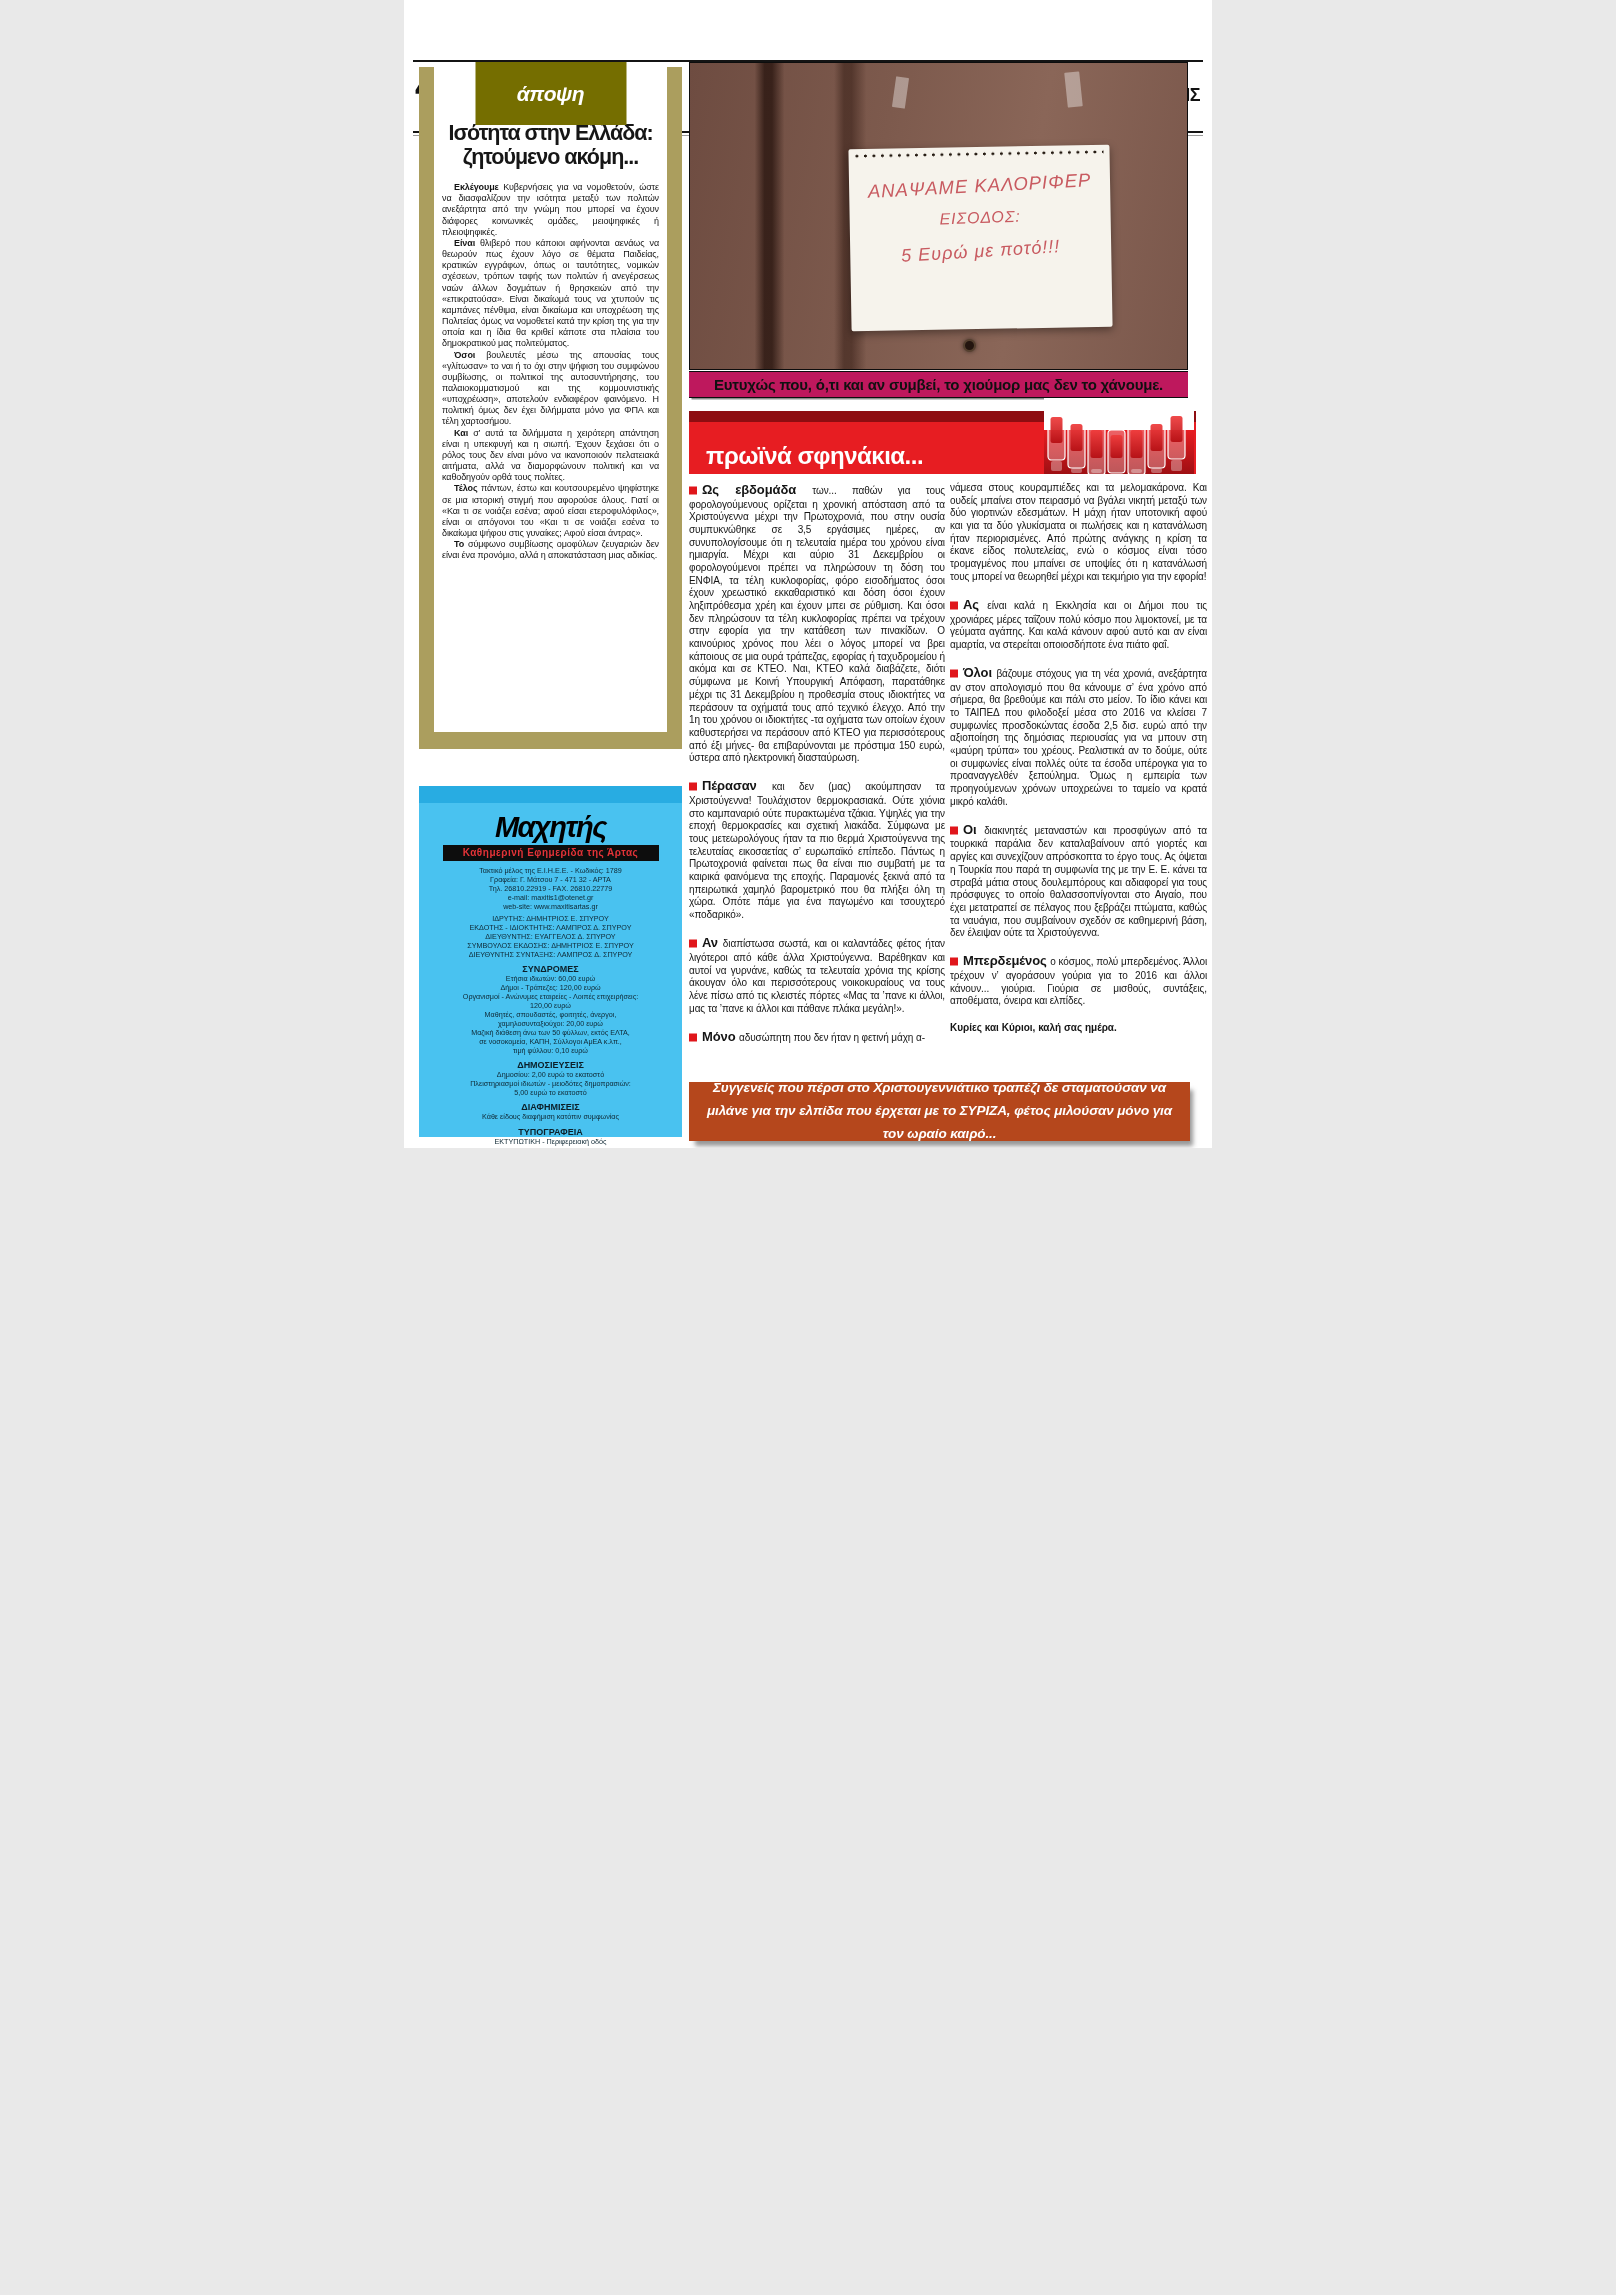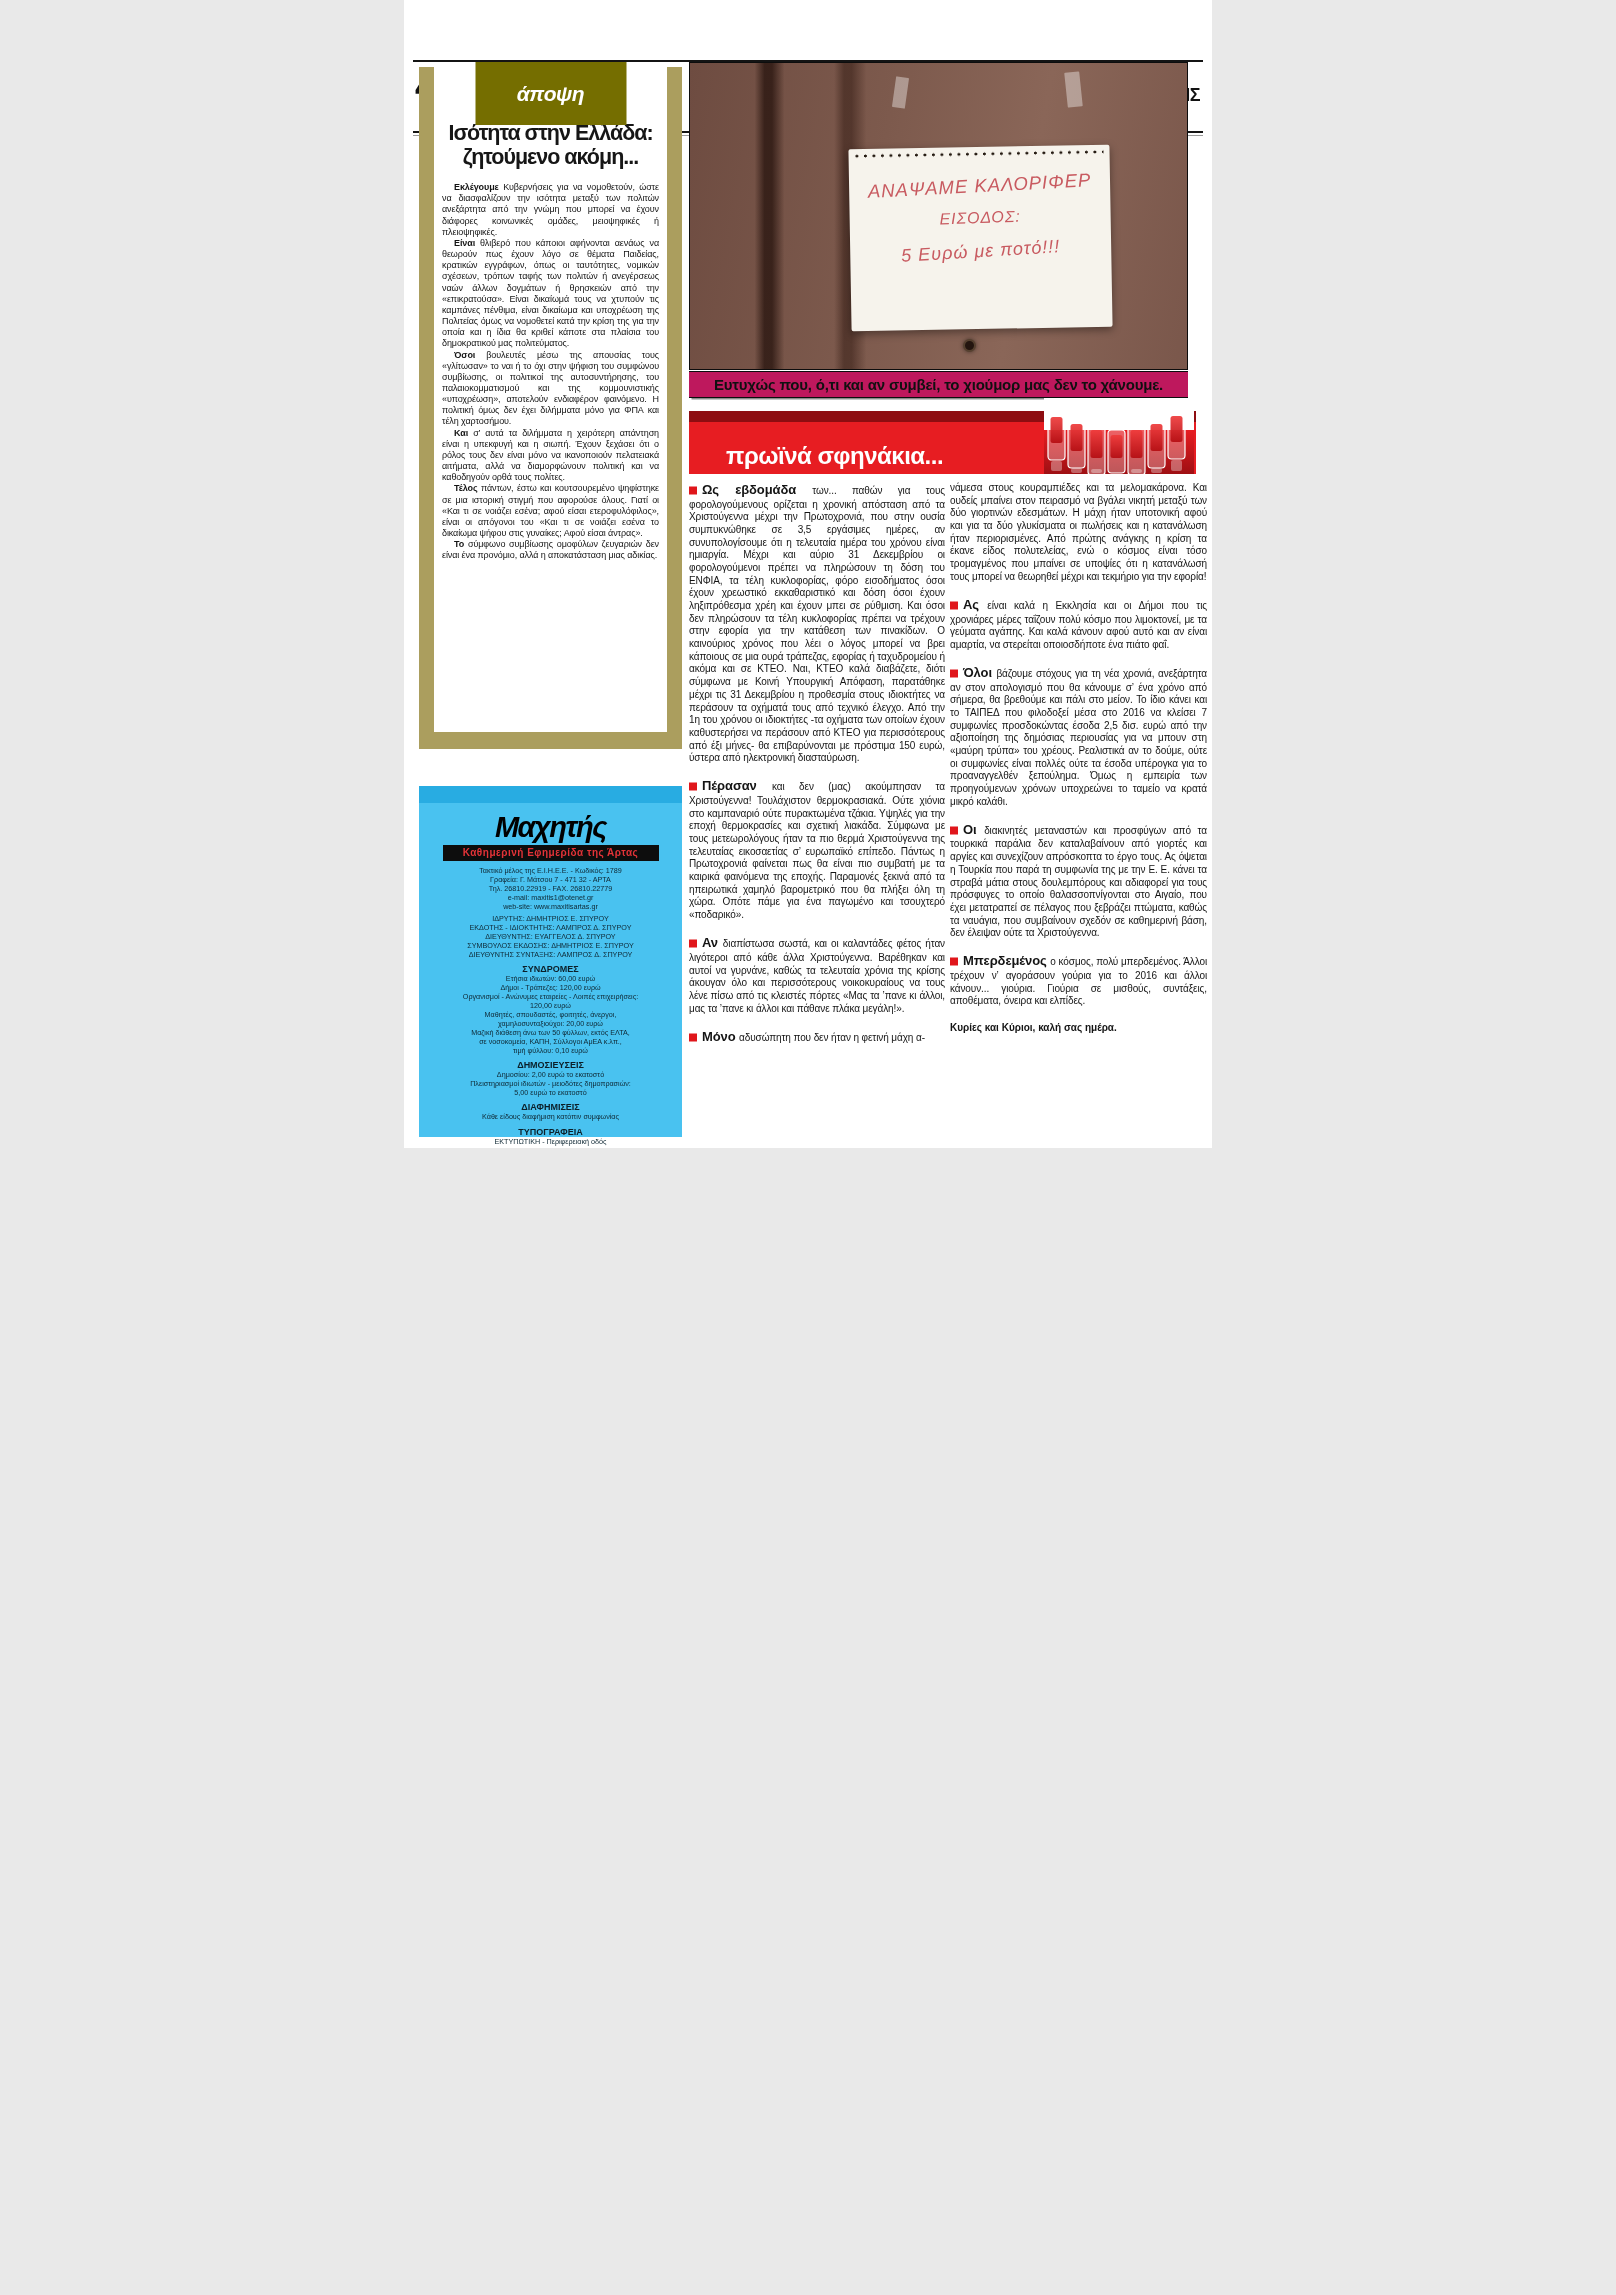--- a/index.html
+++ b/index.html
@@ -52,21 +52,21 @@
     background:#23150f;border:2px solid #55402f;box-shadow:0 0 4px rgba(0,0,0,.5);}
 
   
   .caption-bar{position:absolute;left:285px;top:371px;width:499px;height:26.5px;background:#be185d;
     border-top:1.5px solid #0d0d0d;border-bottom:1.5px solid #0d0d0d;box-shadow:0 4px 0 -2.5px #8a8a8a;
     display:flex;align-items:center;justify-content:center;font-weight:700;font-size:15px;letter-spacing:-0.2px;color:#101010;}
 
   
   .title-banner{position:absolute;left:285px;top:411px;width:507px;height:63px;background:#e71d22;}
   .banner-strip{position:absolute;left:0;right:0;top:0;height:11px;background:#8e0d11;}
-  .banner-title{position:absolute;left:17px;bottom:6px;color:#fff;font-size:24px;font-weight:800;letter-spacing:-0.5px;line-height:1;margin-left:20px;}
+  .banner-title{position:absolute;left:17px;bottom:6px;color:#fff;font-size:24px;font-weight:800;letter-spacing:-0.5px;line-height:1;}
   .glasses{position:absolute;right:2px;top:-13px;width:150px;height:76px;}
 
   
   .col{position:absolute;top:482px;color:#141414;}
   .col-left{left:285px;width:256px;}
   .col-right{left:546px;width:257px;}
   .shot{margin:0 0 13.5px 0;font-size:10px;line-height:1.27;text-align:justify;letter-spacing:-0.1px;}
   .bullet{display:inline-block;width:8px;height:8px;background:#e0161b;margin-right:5px;transform:translateY(0.5px);}
   .shot .lead{font-weight:800;font-size:13px;}
   .closing{font-weight:700;font-size:10px;margin-top:2px;}
@@ -190,20 +190,23 @@
 
     <p class="shot"><span>νάμεσα στους κουραμπιέδες και τα μελομακάρονα. Και ουδείς μπαίνει στον πειρασμό να βγάλει νικητή μεταξύ των δύο γιορτινών εδεσμάτων. Η μάχη ήταν υποτονική αφού και για τα δύο γλυκίσματα οι πωλήσεις και η κατανάλωση ήταν περιορισμένες. Από πρώτης ανάγκης η κρίση τα έκανε είδος πολυτελείας, ενώ ο κόσμος είναι τόσο τρομαγμένος που μπαίνει σε υποψίες ότι η κατανάλωσή τους μπορεί να θεωρηθεί μέχρι και τεκμήριο για την εφορία!</span></p>
         <p class="shot"><span class="bullet"></span><b class="lead">Ας</b><span>είναι καλά η Εκκλησία και οι Δήμοι που τις χρονιάρες μέρες ταΐζουν πολύ κόσμο που λιμοκτονεί, με τα γεύματα αγάπης. Και καλά κάνουν αφού αυτό και αν είναι αμαρτία, να στερείται οποιοσδήποτε ένα πιάτο φαΐ.</span></p>
         <p class="shot"><span class="bullet"></span><b class="lead">Όλοι</b><span>βάζουμε στόχους για τη νέα χρονιά, ανεξάρτητα αν στον απολογισμό που θα κάνουμε σ’ ένα χρόνο από σήμερα, θα βρεθούμε και πάλι στο μείον. Το ίδιο κάνει και το ΤΑΙΠΕΔ που φιλοδοξεί μέσα στο 2016 να κλείσει 7 συμφωνίες προσδοκώντας έσοδα 2,5 δισ. ευρώ από την αξιοποίηση της δημόσιας περιουσίας για να μπουν στη «μαύρη τρύπα» του χρέους. Ρεαλιστικά αν το δούμε, ούτε οι συμφωνίες είναι πολλές ούτε τα έσοδα υπέρογκα για το προαναγγελθέν ξεπούλημα. Όμως η εμπειρία των προηγούμενων χρόνων υποχρεώνει το ταμείο να κρατά μικρό καλάθι.</span></p>
         <p class="shot"><span class="bullet"></span><b class="lead">Οι</b><span>διακινητές μεταναστών και προσφύγων από τα τουρκικά παράλια δεν καταλαβαίνουν από γιορτές και αργίες και συνεχίζουν απρόσκοπτα το έργο τους. Ας όψεται η Τουρκία που παρά τη συμφωνία της με την Ε. Ε. κάνει τα στραβά μάτια στους δουλεμπόρους και αδιαφορεί για τους πρόσφυγες το οποίο θαλασσοπνίγονται στο Αιγαίο, που έχει μετατραπεί σε πέλαγος που ξεβράζει πτώματα, καθώς τα ναυάγια, που συμβαίνουν σχεδόν σε καθημερινή βάση, δεν έλειψαν ούτε τα Χριστούγεννα.</span></p>
         <p class="shot"><span class="bullet"></span><b class="lead">Μπερδεμένος</b><span>ο κόσμος, πολύ μπερδεμένος. Άλλοι τρέχουν ν’ αγοράσουν γούρια για το 2016 και άλλοι κάνουν... γιούρια. Γιούρια σε μισθούς, συντάξεις, αποθέματα, όνειρα και ελπίδες.</span></p>
       </div>
     <p class="closing">Κυρίες και Κύριοι, καλή σας ημέρα.</p>
   </div>
 
+  <div class="bottom-banner">
+    <div class="bottom-text">Συγγενείς που πέρσι στο Χριστουγεννιάτικο τραπέζι δε σταματούσαν να μιλάνε για την ελπίδα που έρχεται με το ΣΥΡΙΖΑ, φέτος μιλούσαν μόνο για τον ωραίο καιρό...</div>
+  </div>
 
   <div class="info-box">
     <div class="info-strip"></div>
     <div class="logo-text">Μαχητής</div>
     <div class="logo-bar">Καθημερινή Εφημερίδα της Άρτας</div>
 
     <div class="info-group">
 
     <div class="info-line">Τακτικό μέλος της Ε.Ι.Η.Ε.Ε. - Κωδικός: 1789</div>
         <div class="info-line">Γραφεία: Γ. Μάτσου 7 - 471 32 - ΑΡΤΑ</div>

